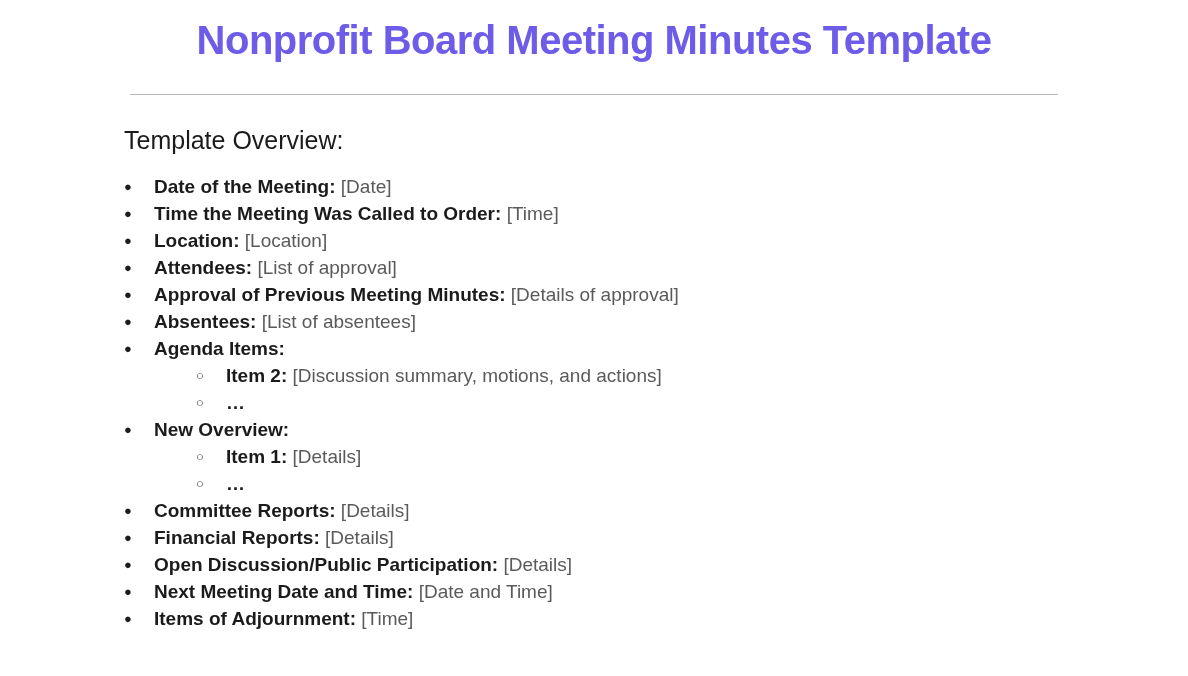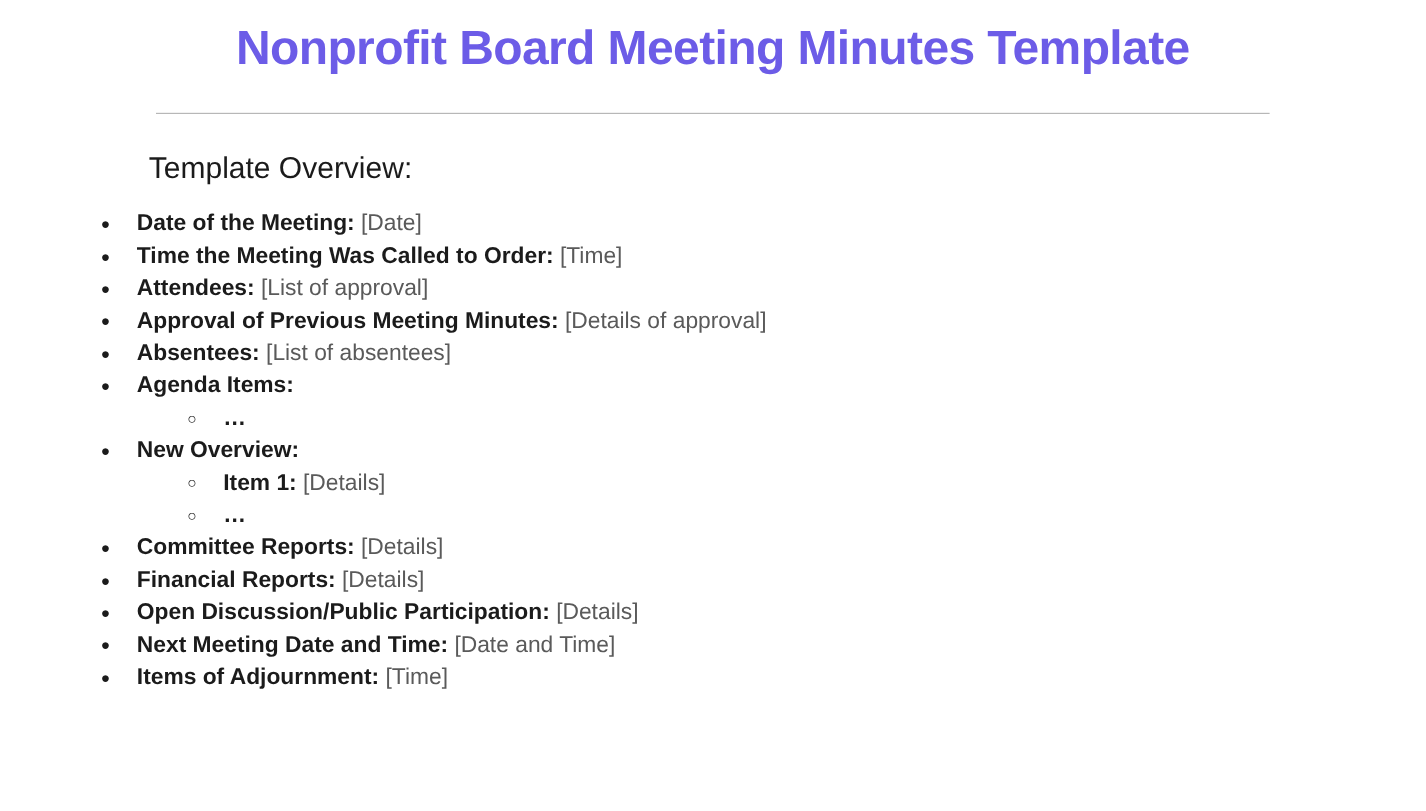--- a/index.html
+++ b/index.html
@@ -40,21 +40,21 @@
   .overview-heading {
     font-size: 25px;
     font-weight: normal;
     color: #1b1b1b;
     margin: 30px 0 0 124px;
     line-height: 1.2;
   }
   ul.lvl1 {
     list-style: none;
     margin: 18px 0 0 0;
-    padding: 0 0 0 80px;
+    padding: 0 0 0 120px;
   }
   ul.lvl1 > li {
     position: relative;
     font-size: 19px;
     line-height: 27px;
     color: #3d3d3d;
     padding-left: 34px;
   }
   ul.lvl1 > li::before {
     content: "\25CF";
@@ -115,39 +115,47 @@
     <li>
       <span class="lbl">Date of the Meeting:</span>
       <span class="val">[Date]</span>
     </li>
 
     <li>
       <span class="lbl">Time the Meeting Was Called to Order:</span>
       <span class="val">[Time]</span>
     </li>
 
+    <li>
+      <span class="lbl">Location:</span>
+      <span class="val">[Location]</span>
+    </li>
 
     <li>
       <span class="lbl">Attendees:</span>
       <span class="val">[List of approval]</span>
     </li>
 
     <li>
       <span class="lbl">Approval of Previous Meeting Minutes:</span>
       <span class="val">[Details of approval]</span>
     </li>
 
     <li>
       <span class="lbl">Absentees:</span>
       <span class="val">[List of absentees]</span>
     </li>
 
     <li>
       <span class="lbl">Agenda Items:</span>
       <ul class="lvl2">
+        <li>
+          <span class="lbl">Item 2:</span>
+          <span class="val">[Discussion summary, motions, and actions]</span>
+        </li>
         <li>
           <span class="ellipsis">…</span>
         </li>
       </ul>
     </li>
 
     <li>
       <span class="lbl">New Overview:</span>
       <ul class="lvl2">
         <li>

